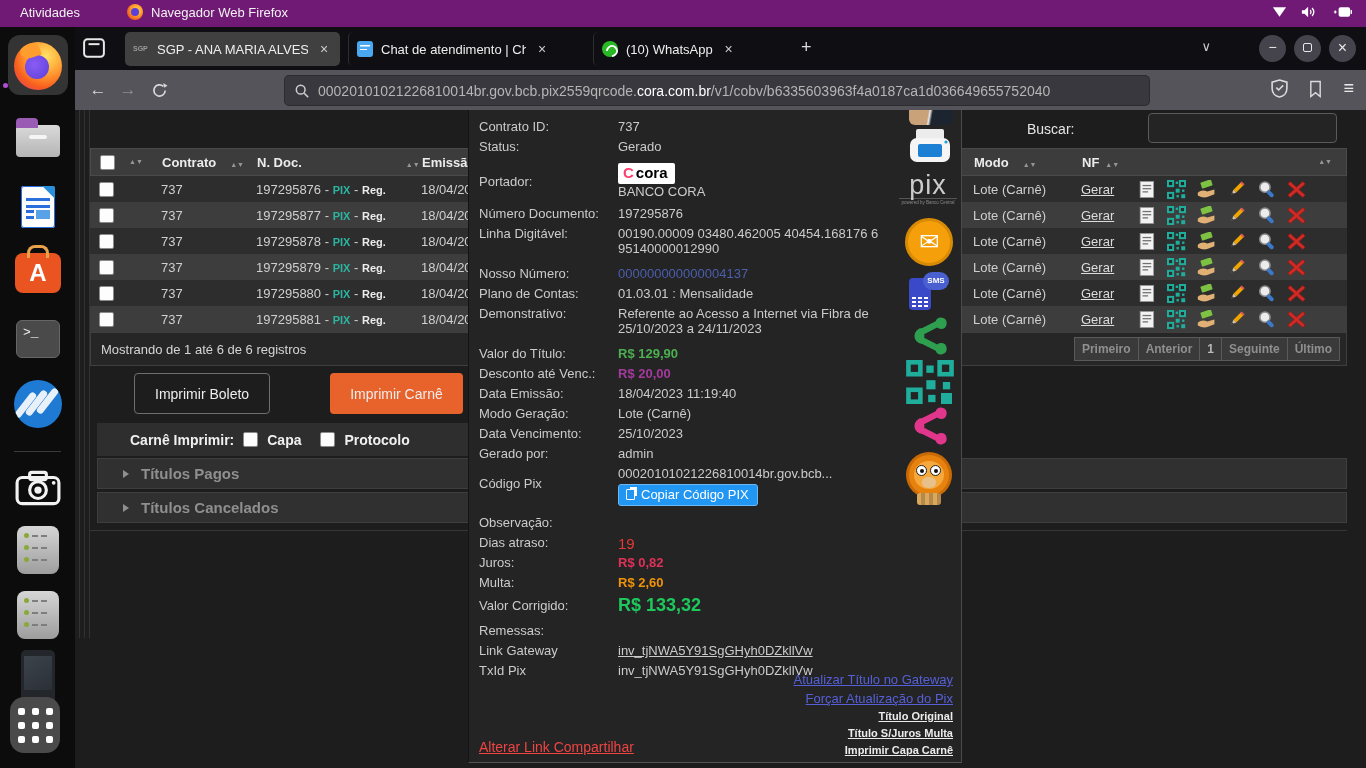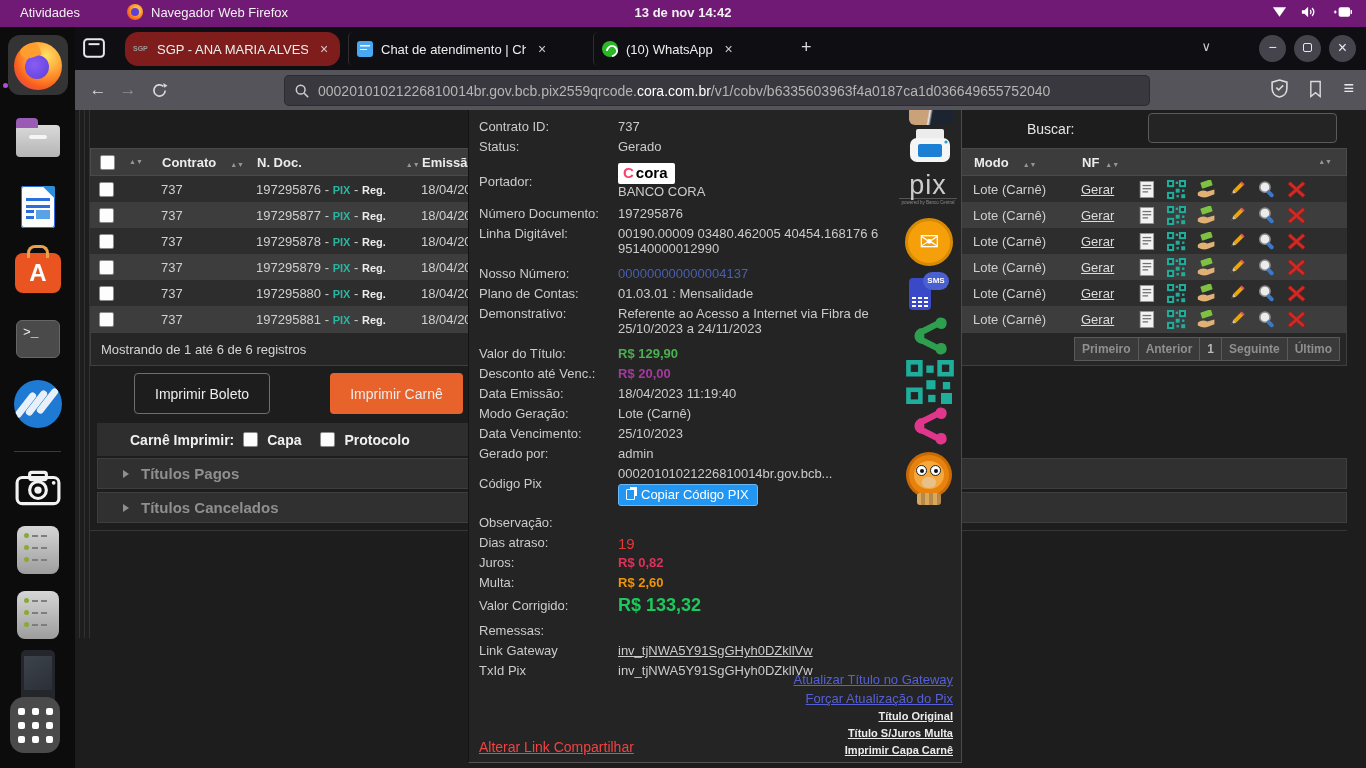--- a/index.html
+++ b/index.html
@@ -49,21 +49,21 @@
   .phone-ic i { display:block; width:100%; height:34px; background:linear-gradient(145deg,#3d434c,#2b3037); }
   .apps-ic { width:56px; height:56px; background:#4a4a4a; border-radius:14px; display:grid; grid-template-columns:repeat(3,7px); gap:7px; align-content:center; justify-content:center; }
   .apps-ic i { width:7px; height:7px; border-radius:2px; background:#fff; }
   .camera-ic { margin-top:4px; }
 
   
   #tabbar { position:absolute; left:75px; top:27px; width:1291px; height:43px; background:#0f0e13; z-index:56; }
   .ffview { position:absolute; left:8px; top:11px; width:22px; height:20px; }
   .tab { position:absolute; top:5px; height:34px; border-radius:5px; display:flex; align-items:center; padding:0 8px; font-size:13px; color:#eee; }
   .tab .tlabel { white-space:nowrap; overflow:hidden; max-width:160px; }
-  .tab.active { background:#7f1d1d;border-radius:13px; }
+  .tab.active { background:#404040; }
   .tab .close { margin-left:8px; color:#ccc; font-size:14px; width:16px; text-align:center; }
   .fav { width:16px; height:16px; margin-right:8px; flex:none; }
   .fav-sgp { color:#9a9a9a; font-size:7px; font-weight:bold; line-height:16px; }
   .fav-chat { background:#4aa8f0; border-radius:3px; position:relative; }
   .fav-chat::after { content:""; position:absolute; left:3px; top:4px; width:10px; height:5px; background:linear-gradient(#fff,#fff) 0 0/10px 1.5px no-repeat, linear-gradient(#fff,#fff) 0 3.5px/7px 1.5px no-repeat; }
   .fav-wa { background:#2bb826; border-radius:50%; position:relative; }
   .fav-wa::after { content:""; position:absolute; left:4px; top:4px; width:8px; height:8px; border:2px solid #fff; border-radius:50%; border-left-color:transparent; transform:rotate(-45deg); }
   .newtab { position:absolute; top:10px; font-size:18px; color:#ddd; }
   .tab-chev { position:absolute; right:155px; top:12px; color:#ccc; font-size:13px; }
   .winbtn { position:absolute; top:8px; width:27px; height:27px; border-radius:50%; background:#45444c; color:#e8e8e8; text-align:center; line-height:25px; font-size:14px; }
@@ -169,21 +169,20 @@
 <body>
 
 <div id="screen">
 
   <div id="topbar">
     <span class="activities">Atividades</span>
     <span class="app-ind">
       <span class="ff-mini"></span>
       <span>Navegador Web Firefox</span>
     </span>
-    <span class="clock">13 de nov 14:42</span>
     <span class="sysicons">
       <svg width="15" height="12" viewBox="0 0 16 12">
           <polygon points="1,1 15,1 8,11" fill="#fff"></polygon>
         </svg>
       <svg width="16" height="14" viewBox="0 0 18 14">
           <polygon points="1,5 4,5 8,1 8,13 4,9 1,9" fill="#fff"></polygon>
           <path d="M10.5 4.5a4.5 4.5 0 0 1 0 5" stroke="#fff" fill="none" stroke-width="1.5"></path>
           <path d="M12.5 2.5a7 7 0 0 1 0 9" stroke="#fff" fill="none" stroke-width="1.5"></path>
         </svg>
       <svg width="21" height="12" viewBox="0 0 22 12">

